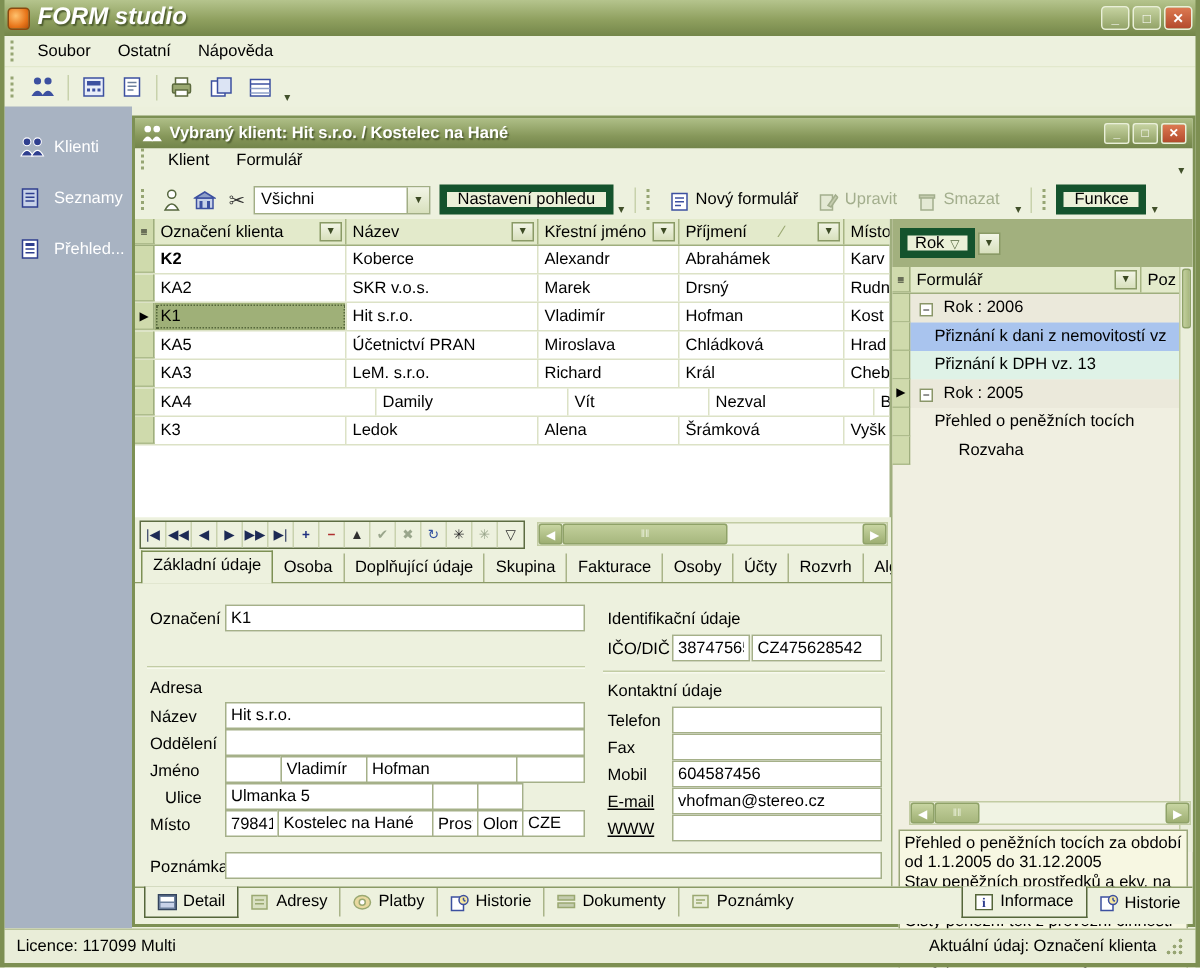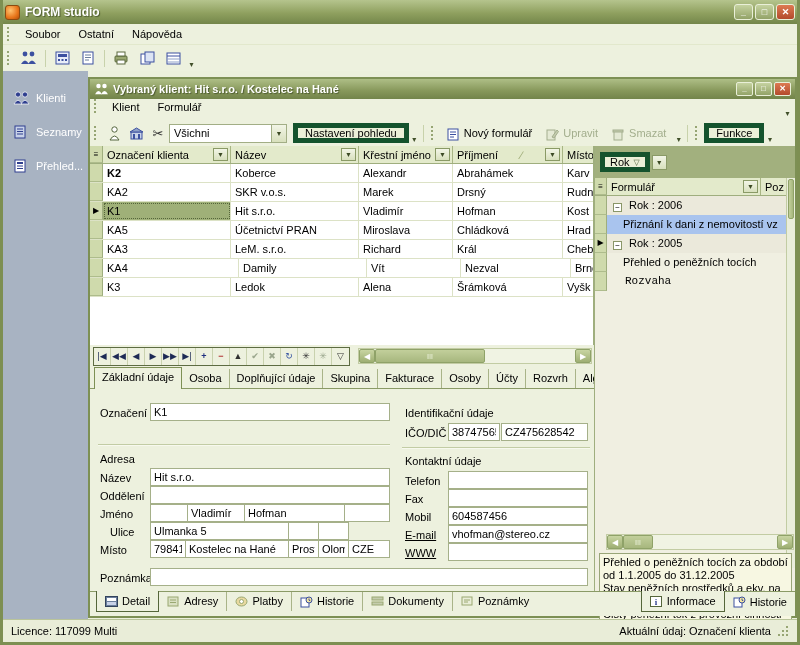--- a/index.html
+++ b/index.html
@@ -6,22 +6,22 @@
   html,body { width:800px; height:645px; }
   body { font-family:"Liberation Sans", sans-serif; font-size:11px; color:#000;
          background:#ECF0DC; position:relative; overflow:hidden; }
   .abs { position:absolute; }
 
   
   .win-border { position:absolute; inset:0; border:3px solid #7D8F52; border-top:none; }
   .titlebar { left:0; top:0; width:800px; height:24px;
     background:linear-gradient(#B5C48D,#8FA05F 55%,#74864A);
     display:flex; align-items:center; padding:0 5px; }
-  .titlebar .t-text { color:#fff; font-weight:bold; font-size:12px; margin-left:5px;
-    text-shadow:1px 1px 1px #4c5a2e; }
+  .titlebar .t-text { color:#fff; font-weight:bold; font-size:16px; margin-left:5px;
+    text-shadow:1px 1px 1px #4c5a2e;font-style:italic; }
   .app-icon { width:15px; height:15px; border-radius:3px;
     background:radial-gradient(circle at 35% 35%, #FFC26E, #E8761B 60%, #B44E08); border:1px solid #8a4a10; }
   .cap-btns { margin-left:auto; display:flex; gap:2px; }
   .cap-btn { width:19px; height:16px; border-radius:3px; border:1px solid #E9EFD8;
     background:linear-gradient(#C5D2A0,#93A368); color:#fff; font-size:9px; line-height:14px;
     text-align:center; font-weight:bold; }
   .cap-btn.close { background:linear-gradient(#DD7A52,#B34A2C); }
 
   .menubar { left:3px; top:24px; width:794px; height:21px; background:#EDF1DE;
     display:flex; align-items:center; border-bottom:1px solid #E2E8CC; }
@@ -412,21 +412,21 @@
     <div class="g-row">
       <div class="g-sel"></div>
       <div class="g-cell" style="width:128px;">KA3</div>
       <div class="g-cell" style="width:128px;">LeM. s.r.o.</div>
       <div class="g-cell" style="width:94px;">Richard</div>
       <div class="g-cell" style="width:110px;">Král</div>
       <div class="g-cell" style="flex:1;border-right:none;">Cheb</div>
     </div>
     <div class="g-row">
       <div class="g-sel"></div>
-      <div class="g-cell" style="width:136px;">KA4</div>
+      <div class="g-cell" style="width:148px;">KA4</div>
       <div class="g-cell" style="width:128px;">Damily</div>
       <div class="g-cell" style="width:94px;">Vít</div>
       <div class="g-cell" style="width:110px;">Nezval</div>
       <div class="g-cell" style="flex:1;border-right:none;">Brno</div>
     </div>
     <div class="g-row">
       <div class="g-sel"></div>
       <div class="g-cell" style="width:128px;">K3</div>
       <div class="g-cell" style="width:128px;">Ledok</div>
       <div class="g-cell" style="width:94px;">Alena</div>
@@ -553,33 +553,37 @@
         <div class="t-content t-group">
           <span class="expander">−</span>
           <span>Rok : 2006</span>
         </div>
       </div>
       <div class="t-row">
         <div class="t-sel"></div>
         <div class="t-content" style="background:#A9C4EE;padding-left:16px;">Přiznání k dani z nemovitostí vz</div>
       </div>
       <div class="t-row">
+        <div class="t-sel"></div>
+        <div class="t-content" style="background:#DFF2E7;padding-left:16px;">Přiznání k DPH vz. 13</div>
+      </div>
+      <div class="t-row">
         <div class="t-sel">▶</div>
         <div class="t-content t-group">
           <span class="expander">−</span>
           <span>Rok : 2005</span>
         </div>
       </div>
       <div class="t-row">
         <div class="t-sel"></div>
         <div class="t-content t-item" style="padding-left:16px;">Přehled o peněžních tocích</div>
       </div>
       <div class="t-row">
         <div class="t-sel"></div>
-        <div class="t-content t-item" style="padding-left:18px;font-family:Liberation Mono, monospace;">Rozvaha</div>
+        <div class="t-content t-item" style="padding-left:32px;">Rozvaha</div>
       </div>
     </div>
 
     <div class="vscroll">
       <div class="vthumb"></div>
     </div>
 
     <div class="scrollbar-h abs" style="left:3px;top:388px;width:188px;flex:none;display:flex;">
       <span class="sb-arrow">◀</span>
       <span class="sb-thumb" style="width:30px;">‖‖</span>

